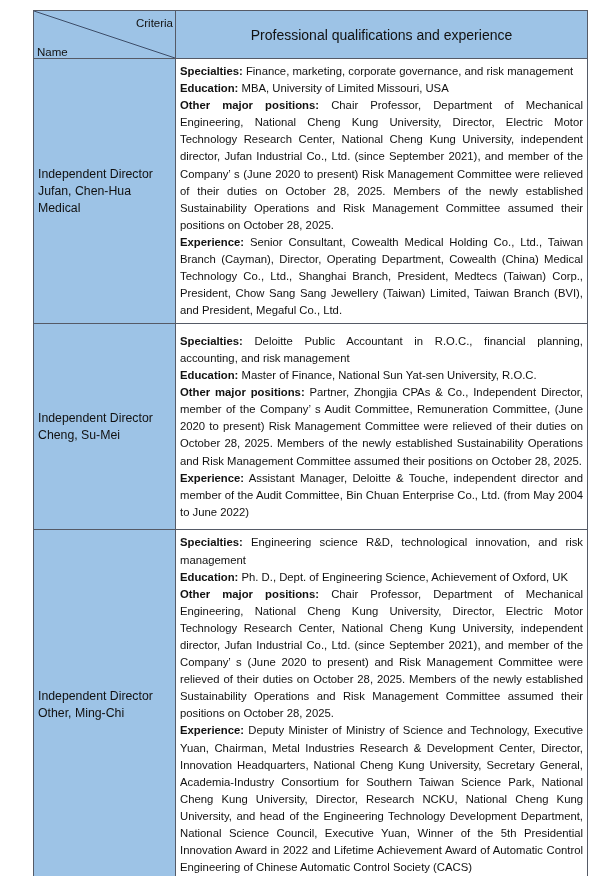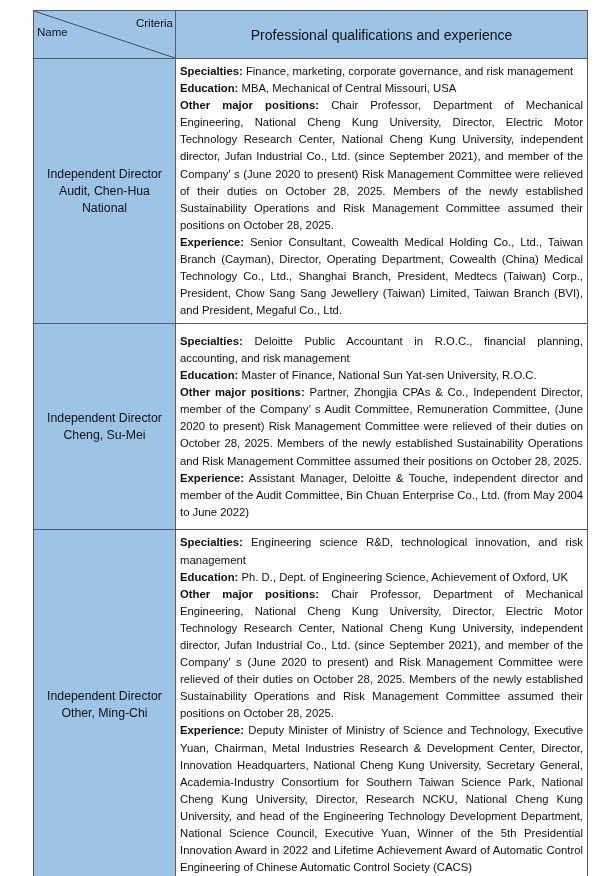--- a/index.html
+++ b/index.html
@@ -10,24 +10,24 @@
     }
     table.qual td, table.qual th {
       border: 1px solid #555a66; padding: 4px; vertical-align: middle;
     }
     col.c-name { width: 142px; }
     col.c-qual { width: 412px; }
     tr.hdr { height: 48px; }
     th.corner { background: #9dc3e6; position: relative; font-weight: normal; font-size: 11.5px; }
     th.corner svg { position: absolute; left: 0; top: 0; width: 100%; height: 100%; }
     th.corner .crit { position: absolute; right: 2px; top: 6px; }
-    th.corner .nm { position: absolute; left: 3px; bottom: 20px; }
+    th.corner .nm { position: absolute; left: 3px; bottom: 0; }
     th.title { background: #9dc3e6; font-weight: normal; font-size: 14px; text-align: center; }
     td.name { background: #9dc3e6; font-size: 12.3px; line-height: 17px; padding: 0 3px; }
-    td.name span { display: block; text-align: center; }
+    td.name span { display: block; }
     td.detail { font-size: 11.3px; line-height: 17.1px; padding: 1px 3px 1px 3px; text-align: justify; }
     td.detail p { margin: 0; }
     td.detail b { font-weight: bold; }
     tr.r1 { height: 257px; }
     tr.r2 { height: 206px; }
     tr.r3 { height: 343px; }
   </style>
 </head>
 <body>
 
@@ -44,26 +44,26 @@
       </svg>
       <span class="crit">Criteria</span>
       <span class="nm">Name</span>
     </th>
     <th class="title">Professional qualifications and experience</th>
   </tr>
 
   <tr class="r1">
     <td class="name">
       <span>Independent Director</span>
-      <span>Audit, Chen-Hua</span>
-      <span>National</span>
+      <span>Jufan, Chen-Hua</span>
+      <span>Medical</span>
     </td>
     <td class="detail">
       <p><b>Specialties:</b><span> Finance, marketing, corporate governance, and risk management</span></p>
-      <p><b>Education:</b><span> MBA, Mechanical of Central Missouri, USA</span></p>
+      <p><b>Education:</b><span> MBA, University of Limited Missouri, USA</span></p>
       <p><b>Other major positions:</b><span> Chair Professor, Department of Mechanical Engineering, National Cheng Kung University, Director, Electric Motor Technology Research Center, National Cheng Kung University, independent director, Jufan Industrial Co., Ltd. (since September 2021), and member of the Company’ s (June 2020 to present) Risk Management Committee were relieved of their duties on October 28, 2025. Members of the newly established Sustainability Operations and Risk Management Committee assumed their positions on October 28, 2025.</span></p>
       <p><b>Experience:</b><span> Senior Consultant, Cowealth Medical Holding Co., Ltd., Taiwan Branch (Cayman), Director, Operating Department, Cowealth (China) Medical Technology Co., Ltd., Shanghai Branch, President, Medtecs (Taiwan) Corp., President, Chow Sang Sang Jewellery (Taiwan) Limited, Taiwan Branch (BVI), and President, Megaful Co., Ltd.</span></p>
     </td>
   </tr>
 
   <tr class="r2">
     <td class="name">
       <span>Independent Director</span>
       <span>Cheng, Su-Mei</span>
     </td>

